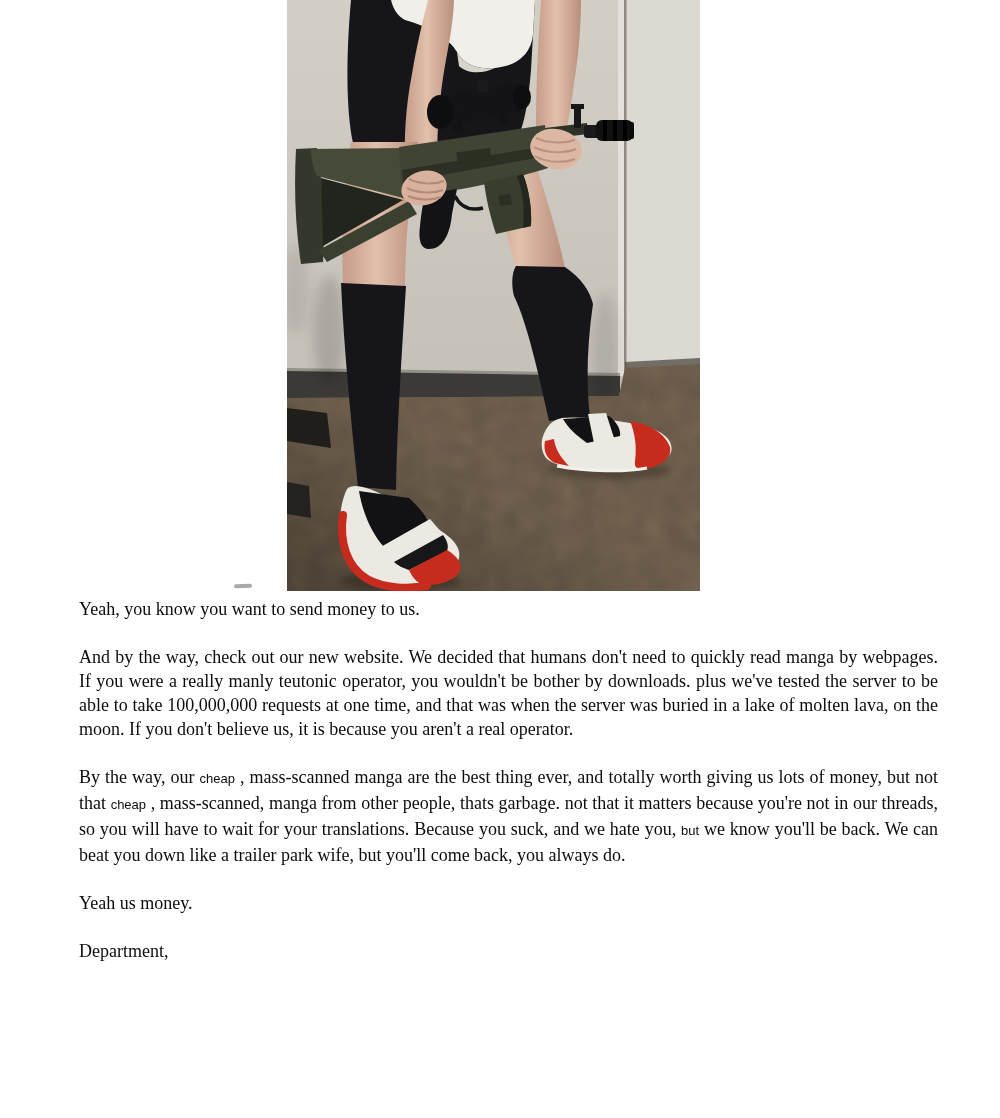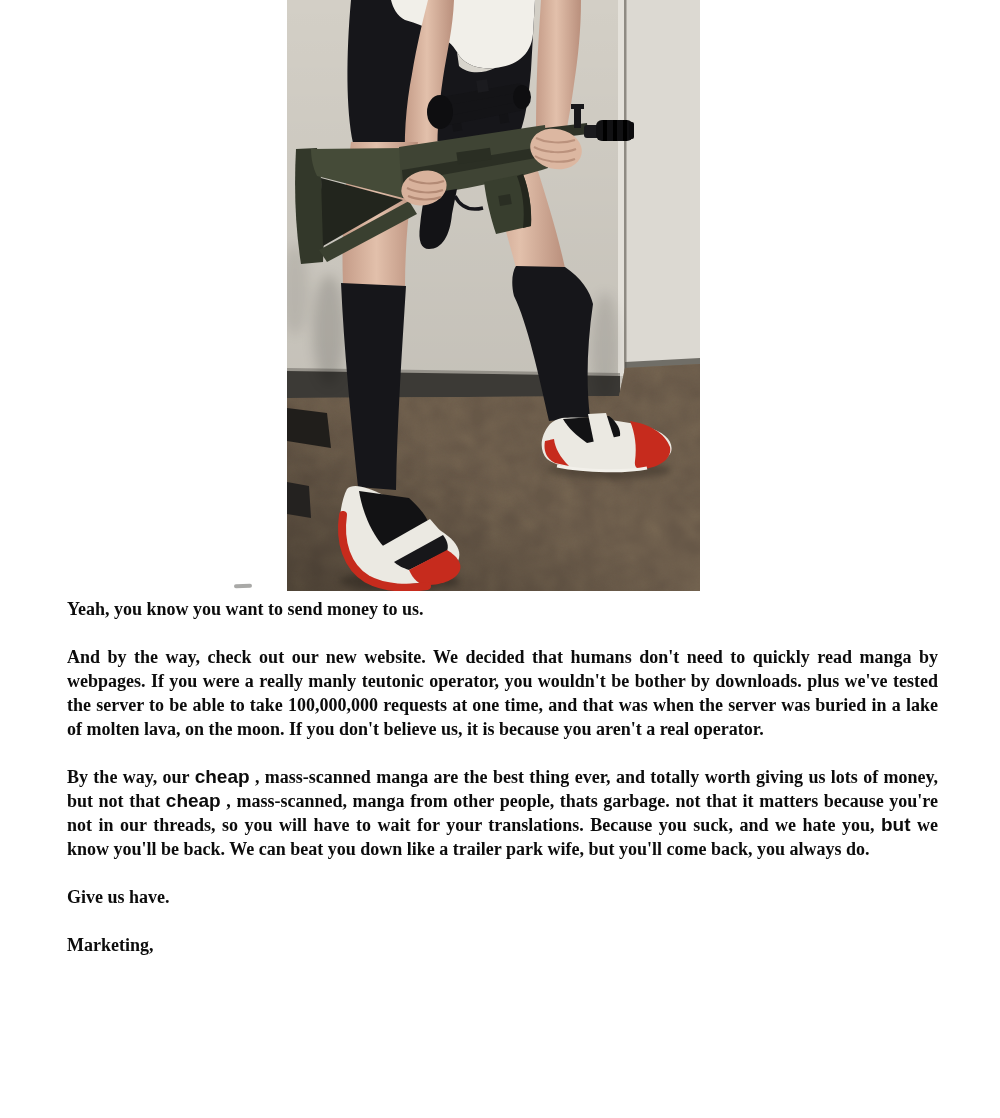--- a/index.html
+++ b/index.html
@@ -12,22 +12,22 @@
   .photo svg{display:block;}
   .artifact{
     position:absolute;left:234px;top:584px;width:18px;height:4px;
     background:var(--artifact_gray,#9a9a98);border-radius:2px;transform:rotate(-2deg);opacity:.85;
   }
   .letter{
     position:absolute;left:63px;top:597px;width:875px;
     font-size:18px;line-height:24px;color:var(--text,#0c0c0c);
     text-align:justify;
   }
-  .letter p{margin:0 0 24px 4px;font-weight:bold;}
-  .alt{font-family:"Liberation Sans","DejaVu Sans",sans-serif;font-size:19px;}
+  .letter p{margin:0 0 24px 16px;}
+  .alt{font-family:"Liberation Sans","DejaVu Sans",sans-serif;font-size:13px;}
 </style>
 </head>
 <body>
 
 <div class="page">
 
   <div class="photo" title="Person in black shorts, black knee socks and red-toed school shoes holding an olive rifle in front of a white wall and door, brown carpet floor">
     <svg viewBox="0 0 413 591" width="413" height="591" xmlns="http://www.w3.org/2000/svg">
       <defs>
         <filter id="speck1" x="0%" y="0%" width="100%" height="100%">
@@ -184,17 +184,17 @@
       </g>
     </svg>
   </div>
 
   <div class="artifact"></div>
 
   <div class="letter">
     <p>Yeah, you know you want to send money to us.</p>
     <p>And by the way, check out our new website. We decided that humans don't need to quickly read manga by webpages. If you were a really manly teutonic operator, you wouldn't be bother by downloads. plus we've tested the server to be able to take 100,000,000 requests at one time, and that was when the server was buried in a lake of molten lava, on the moon. If you don't believe us, it is because you aren't a real operator.</p>
     <p><span>By the way, our </span><span class="alt">cheap</span><span> , mass-scanned manga are the best thing ever, and totally worth giving us lots of money, but not that </span><span class="alt">cheap</span><span> , mass-scanned, manga from other people, thats garbage. not that it matters because you're not in our threads, so you will have to wait for your translations. Because you suck, and we hate you, </span><span class="alt">but</span><span> we know you'll be back. We can beat you down like a trailer park wife, but you'll come back, you always do.</span></p>
-    <p>Give us have.</p>
-    <p>Marketing,</p>
+    <p>Yeah us money.</p>
+    <p>Department,</p>
   </div>
 
 </div>
 
 </body></html>

